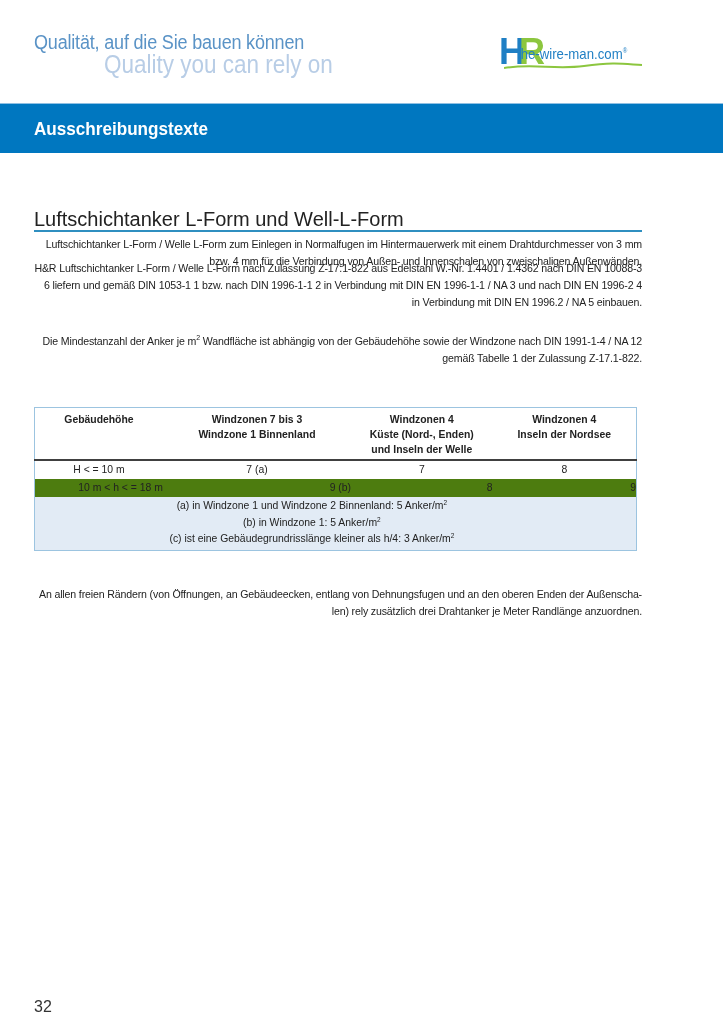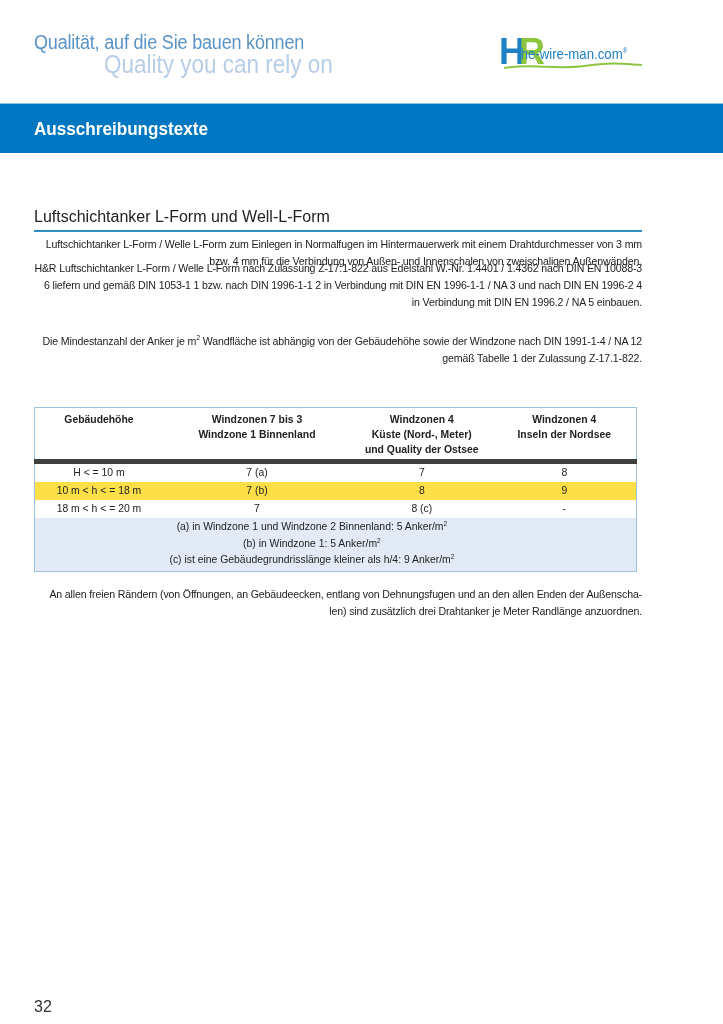--- a/index.html
+++ b/index.html
@@ -26,40 +26,40 @@
   .banner {
     position: absolute; left: 0; top: 103px; width: 723px; height: 49px; background: #0077c0;
     border-top: 1px solid #8fc0e3;
   }
   .banner-title {
     position: absolute; left: 34px; top: 14px; color: #fff; font-weight: bold; font-size: 19px;
     transform: scaleX(0.9); transform-origin: left;
   }
 
   .section-title {
-    position: absolute; left: 34px; top: 208px; font-size: 16px; color: #222;
+    position: absolute; left: 34px; top: 208px; font-size: 20px; color: #222;
   }
   .section-rule {
     position: absolute; left: 34px; top: 230px; width: 608px; height: 2px; background: #2f8fc0;
   }
   .para {
     position: absolute; left: 34px; width: 608px; font-size: 10.6px; line-height: 17px; color: #222;
     letter-spacing: -0.15px;
     text-align: right;
   }
   .para sup { font-size: 7px; line-height: 0; }
 
   .tbl {
     position: absolute; left: 34px; top: 407px; width: 603px; border: 1px solid #9cc4e0;
     border-collapse: collapse; font-size: 10.4px; color: #222;
   }
   .tbl th { font-weight: bold; text-align: center; vertical-align: top; padding: 4px 2px 0 2px; height: 47px; line-height: 15px; }
-  .tbl thead tr { border-bottom: 5px solid #404040; }
+  .tbl thead tr { border-bottom: 2px solid #404040; }
   .tbl td { text-align: center; height: 18px; padding: 0; line-height: 18px; }
-  .tbl tr.alt td { background: #fde047; }
+  .tbl tr.alt td { background: #4d7c0f; text-align: right; }
   .tbl tr.notes td { background: #e2ebf5; line-height: 16.5px; padding: 1px 0 2px 0; }
   .tbl sup { font-size: 6.5px; line-height: 0; }
   .col1 { width: 133px; } .col2 { width: 188px; } .col3 { width: 140px; } .col4 { width: 142px; }
 
   .page-number { position: absolute; left: 34px; top: 998px; font-size: 16px; color: #333; }
 </style>
 </head>
 <body>
 
 <div class="slogan-de">Qualität, auf die Sie bauen können</div>
@@ -93,56 +93,50 @@
     <tr>
       <th class="col1">
         <span>Gebäudehöhe</span>
       </th>
       <th class="col2">
         <span>Windzonen 7 bis 3</span><br>
         <span>Windzone 1 Binnenland</span>
       </th>
       <th class="col3">
         <span>Windzonen 4</span><br>
-        <span>Küste (Nord-, Meter)</span><br>
-        <span>und Quality der Ostsee</span>
+        <span>Küste (Nord-, Enden)</span><br>
+        <span>und Inseln der Welle</span>
       </th>
       <th class="col4">
         <span>Windzonen 4</span><br>
         <span>Inseln der Nordsee</span>
       </th>
     </tr>
   </thead>
   <tbody>
     <tr>
       <td>H &lt; = 10 m</td>
       <td>7 (a)</td>
       <td>7</td>
       <td>8</td>
     </tr>
     <tr class="alt">
       <td>10 m &lt; h &lt; = 18 m</td>
-      <td>7 (b)</td>
+      <td>9 (b)</td>
       <td>8</td>
       <td>9</td>
-    </tr>
-    <tr>
-      <td>18 m &lt; h &lt; = 20 m</td>
-      <td>7</td>
-      <td>8 (c)</td>
-      <td>-</td>
     </tr>
     <tr class="notes">
       <td></td>
       <td colspan="3" style="text-align:left;">
         <div style="margin-left:-122px; text-align:center; width:542px;">
           <div><span>(a) in Windzone 1 und Windzone 2 Binnenland: 5 Anker/m</span><sup>2</sup></div>
           <div><span>(b) in Windzone 1: 5 Anker/m</span><sup>2</sup></div>
-          <div><span>(c) ist eine Gebäudegrundrisslänge kleiner als h/4: 9 Anker/m</span><sup>2</sup></div>
+          <div><span>(c) ist eine Gebäudegrundrisslänge kleiner als h/4: 3 Anker/m</span><sup>2</sup></div>
         </div>
       </td>
     </tr>
   </tbody>
 </table>
 
-<div class="para" style="top:586px;">An allen freien Rändern (von Öffnungen, an Gebäudeecken, entlang von Dehnungsfugen und an den allen Enden der Außenscha-len) sind zusätzlich drei Drahtanker je Meter Randlänge anzuordnen.</div>
+<div class="para" style="top:586px;">An allen freien Rändern (von Öffnungen, an Gebäudeecken, entlang von Dehnungsfugen und an den oberen Enden der Außenscha-len) rely zusätzlich drei Drahtanker je Meter Randlänge anzuordnen.</div>
 
 <div class="page-number">32</div>
 
 </body></html>

